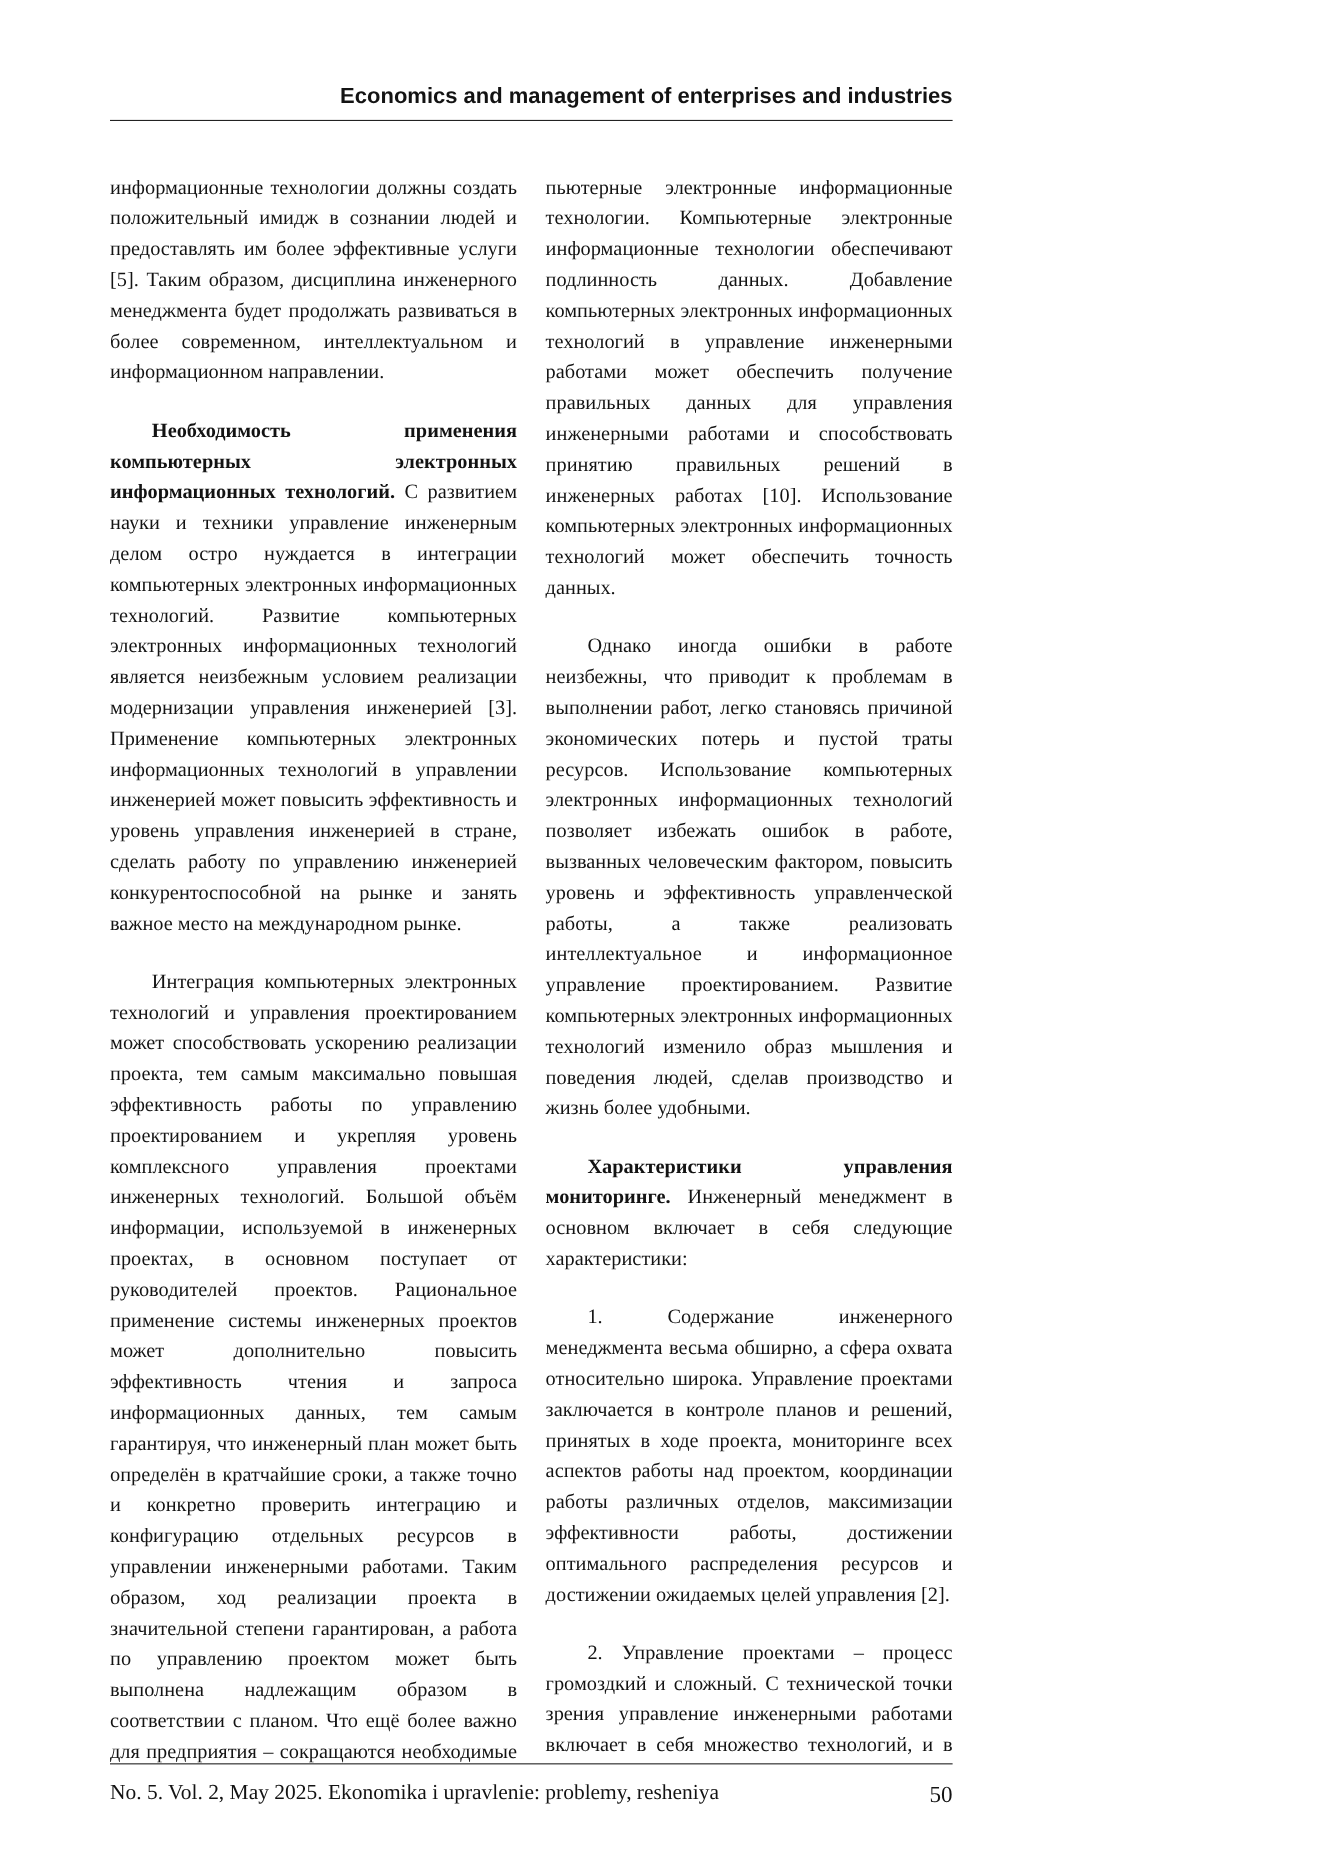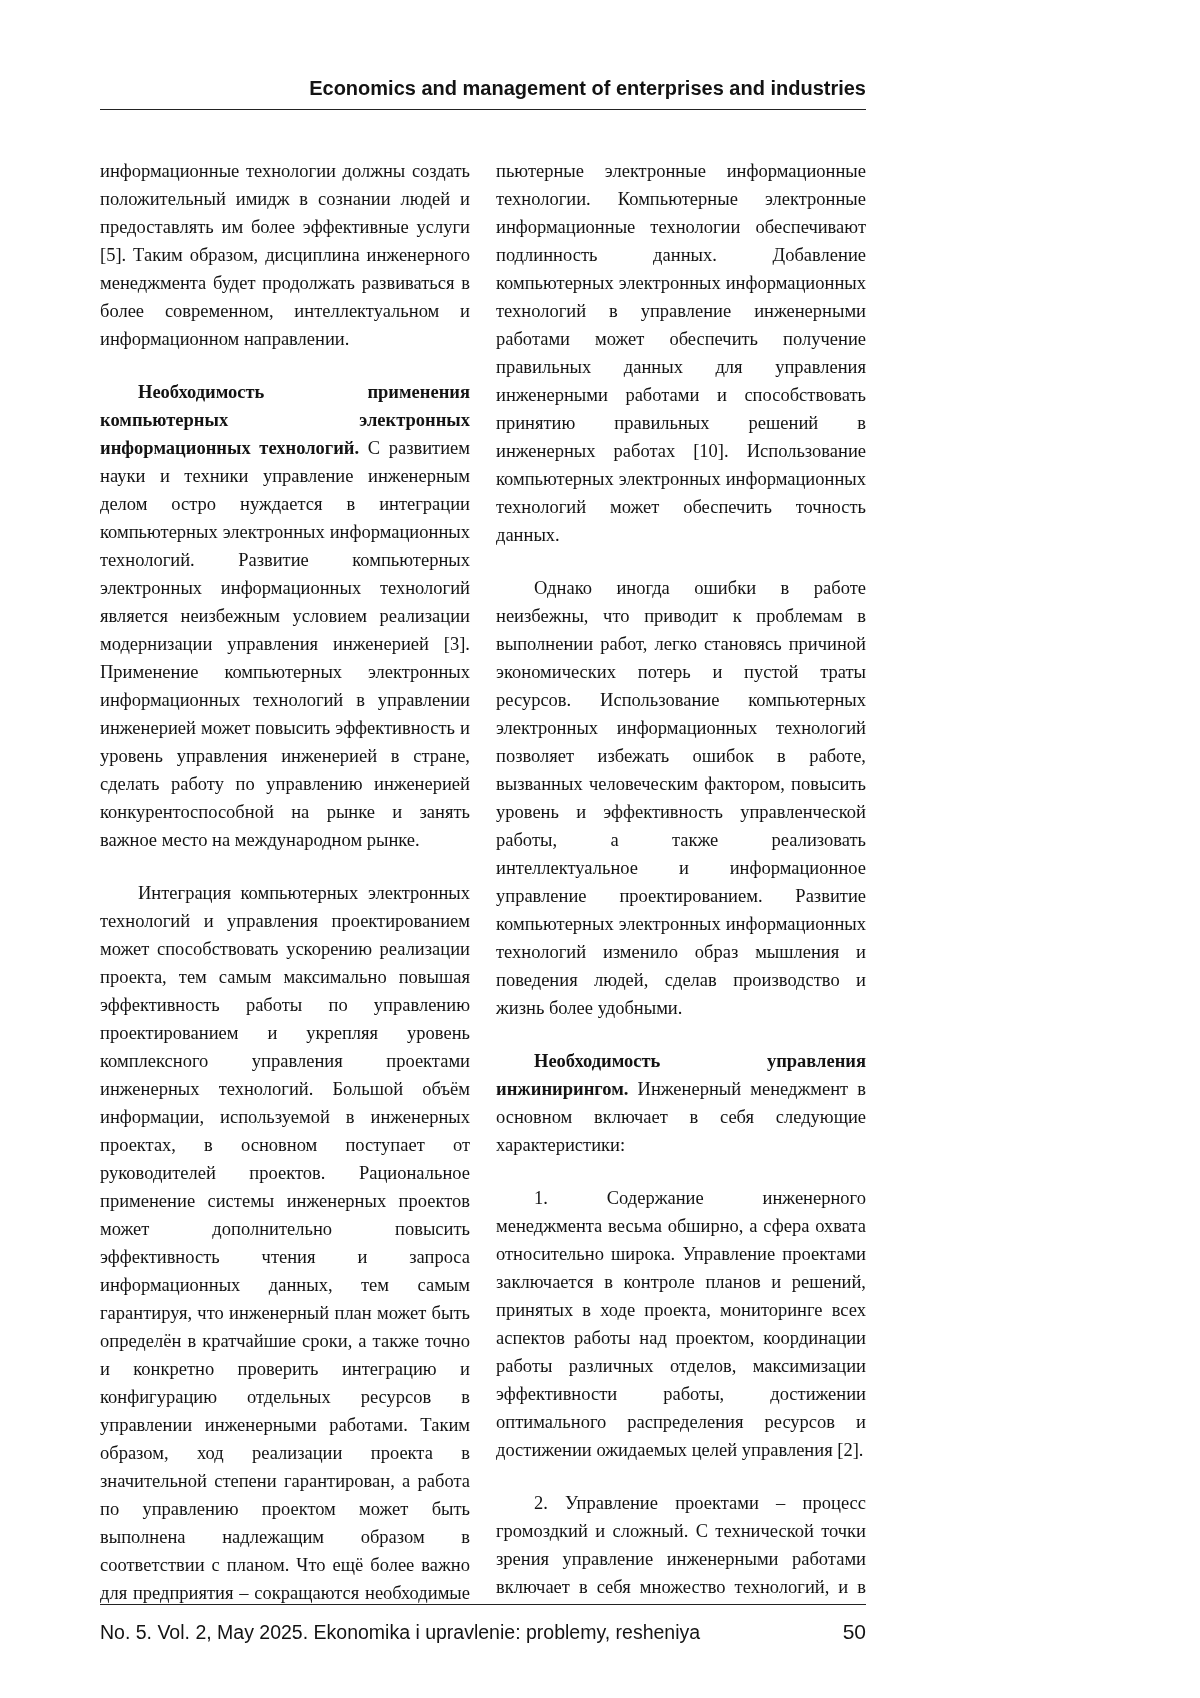--- a/index.html
+++ b/index.html
@@ -54,22 +54,22 @@
   
   .page-footer { flex: 0 0 auto; }
   .footer-rule {
     border: none;
     border-top: 1.4px solid #222222;
     margin-bottom: 15px;
   }
   .footer-row {
     display: flex;
     justify-content: space-between;
-    align-items: center;
-    font-family: Liberation Sans, sans-serif;
+    align-items: flex-start;
+    font-family: Liberation Serif, serif;
     color: #131313;
   }
   .footer-journal { font-size: 19.5px; }
   .footer-page { font-size: 21px; }
 </style>
 </head>
 <body>
 
 <div class="page">
 
@@ -87,21 +87,21 @@
 
       <p class="para"><span>Интеграция компьютерных электронных технологий и управления проектированием может способствовать ускорению реализации проекта, тем самым максимально повышая эффективность работы по управлению проектированием и укрепляя уровень комплексного управления проектами инженерных технологий. Большой объём информации, используемой в инженерных проектах, в основном поступает от руководителей проектов. Рациональное применение системы инженерных проектов может дополнительно повысить эффективность чтения и запроса информационных данных, тем самым гарантируя, что инженерный план может быть определён в кратчайшие сроки, а также точно и конкретно проверить интеграцию и конфигурацию отдельных ресурсов в управлении инженерными работами. Таким образом, ход реализации проекта в значительной степени гарантирован, а работа по управлению проектом может быть выполнена надлежащим образом в соответствии с планом. Что ещё более важно для предприятия – сокращаются необходимые для управления проектами затраты.</span></p>
 
     </section>
 
     <section class="column">
       <p class="para no-indent"><span>пьютерные электронные информационные технологии. Компьютерные электронные информационные технологии обеспечивают подлинность данных. Добавление компьютерных электронных информационных технологий в управление инженерными работами может обеспечить получение правильных данных для управления инженерными работами и способствовать принятию правильных решений в инженерных работах [10]. Использование компьютерных электронных информационных технологий может обеспечить точность данных.</span></p>
 
       <p class="para"><span>Однако иногда ошибки в работе неизбежны, что приводит к проблемам в выполнении работ, легко становясь причиной экономических потерь и пустой траты ресурсов. Использование компьютерных электронных информационных технологий позволяет избежать ошибок в работе, вызванных человеческим фактором, повысить уровень и эффективность управленческой работы, а также реализовать интеллектуальное и информационное управление проектированием. Развитие компьютерных электронных информационных технологий изменило образ мышления и поведения людей, сделав производство и жизнь более удобными.</span></p>
 
-      <p class="para"><b class="lead-in">Необходимость управления инжинирингом.</b> <span>Инженерный менеджмент в основном включает в себя следующие характеристики:</span></p>
+      <p class="para"><b class="lead-in">Характеристики управления мониторинге.</b> <span>Инженерный менеджмент в основном включает в себя следующие характеристики:</span></p>
 
       <p class="para"><span>1. Содержание инженерного менеджмента весьма обширно, а сфера охвата относительно широка. Управление проектами заключается в контроле планов и решений, принятых в ходе проекта, мониторинге всех аспектов работы над проектом, координации работы различных отделов, максимизации эффективности работы, достижении оптимального распределения ресурсов и достижении ожидаемых целей управления [2].</span></p>
 
       <p class="para"><span>2. Управление проектами – процесс громоздкий и сложный. С технической точки зрения управление инженерными работами включает в себя множество технологий, и в процессе работы существуют определённые сложности [6]. С организационной точки зрения в работе задействовано множество сложных отделов, что может легко привести к конфликтам, поэтому коммуникация и координация очень важны на работе.</span></p>
 
       <p class="para"><b class="lead-in">Определённое.</b> <span>Исходя из системного характера инженерного менеджмента, его следует рассматривать как единое целое. В общем процессе существует множество ветвей, и каждая ветвь</span></p>
     </section>
 
   </main>
 

